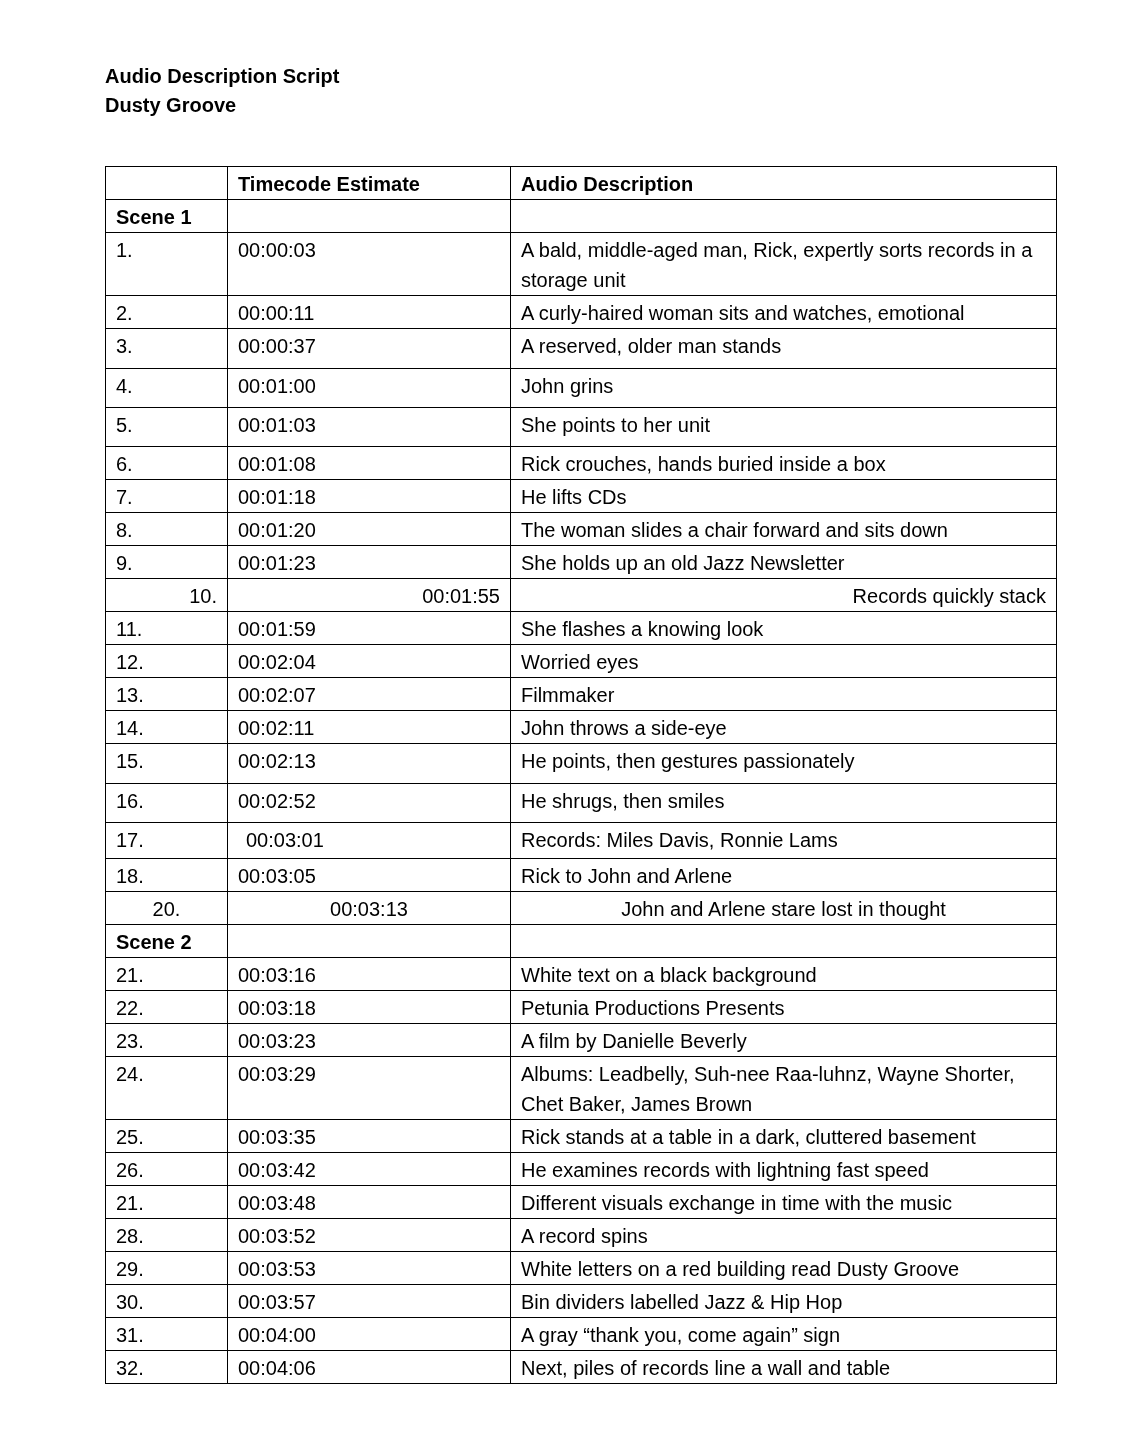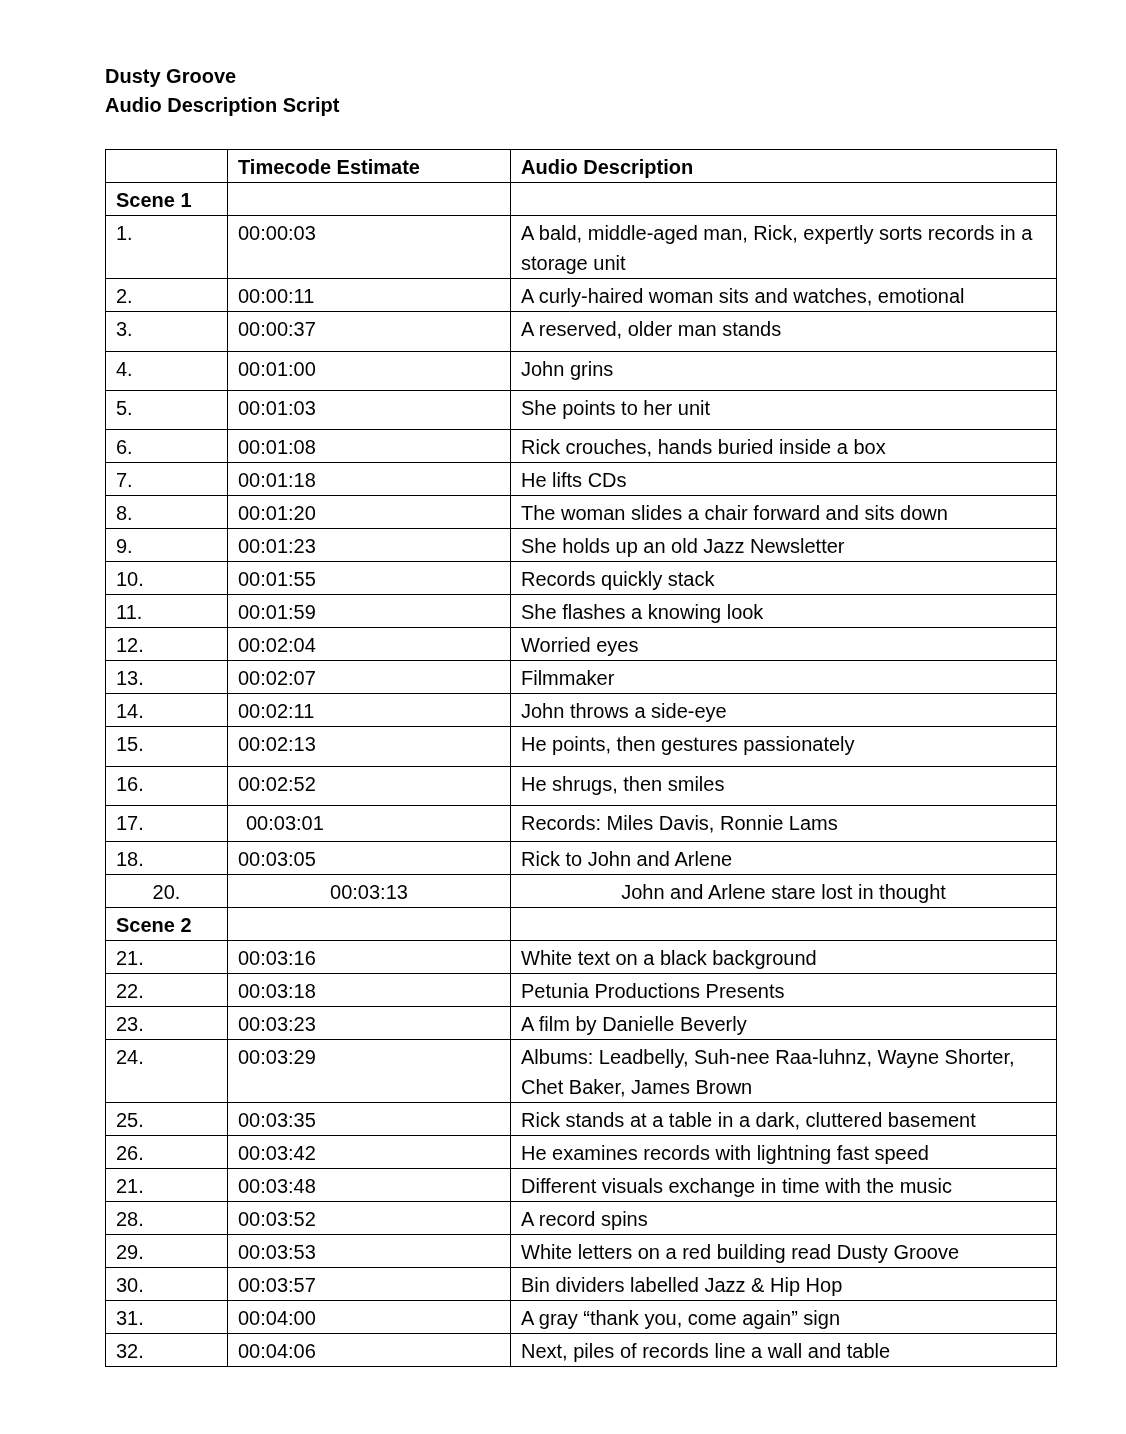--- a/index.html
+++ b/index.html
@@ -6,21 +6,21 @@
     body {
       width: 1126px; height: 1434px; position: relative; overflow: hidden;
       font-family: "Liberation Sans", "DejaVu Sans", sans-serif;
       color: #000000;
     }
     .title-block {
       position: absolute; left: 105px; top: 62px;
       font-weight: bold; font-size: 20px; line-height: 29px;
     }
     table.script {
-      position: absolute; left: 105px; top: 149px;
+      position: absolute; left: 105px; top: 166px;
       width: 951px;
       border-collapse: collapse;
       table-layout: fixed;
       font-size: 20px;
     }
     table.script td {
       border: 1.5px solid #000000;
       vertical-align: top;
       padding: 2px 10px 0 10px;
       line-height: 30px;
@@ -32,22 +32,22 @@
     .bold { font-weight: bold; }
     td.scene { padding-left: 10px; font-weight: bold; }
     col.c1 { width: 122px; }
     col.c2 { width: 283px; }
     col.c3 { width: 546px; }
   </style>
 </head>
 <body>
 
 <div class="title-block">
+  <div>Audio Description Script</div>
   <div>Dusty Groove</div>
-  <div>Audio Description Script</div>
 </div>
 
 <table class="script">
   <colgroup>
       <col class="c1">
       <col class="c2">
       <col class="c3">
     </colgroup>
   <tbody id="tbody">
     <tr style="height:31px">
@@ -98,21 +98,21 @@
       <tr style="height: 30px;">
         <td class="num">8.</td>
         <td>00:01:20</td>
         <td class="desc">The woman slides a chair forward and sits down</td>
       </tr>
       <tr style="height: 31px;">
         <td class="num">9.</td>
         <td>00:01:23</td>
         <td class="desc">She holds up an old Jazz Newsletter</td>
       </tr>
-      <tr style="height: 30px;">
+      <tr style="height: 30px; text-align: right;">
         <td class="num">10.</td>
         <td>00:01:55</td>
         <td class="desc">Records quickly stack</td>
       </tr>
       <tr style="height: 30px;">
         <td class="num">11.</td>
         <td>00:01:59</td>
         <td class="desc">She flashes a knowing look</td>
       </tr>
       <tr style="height: 30px;">

